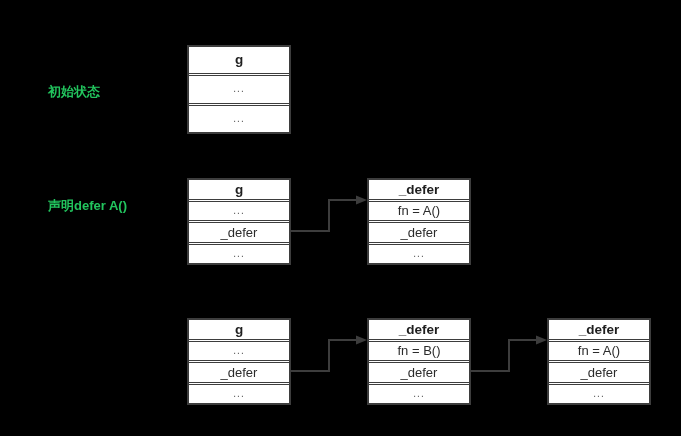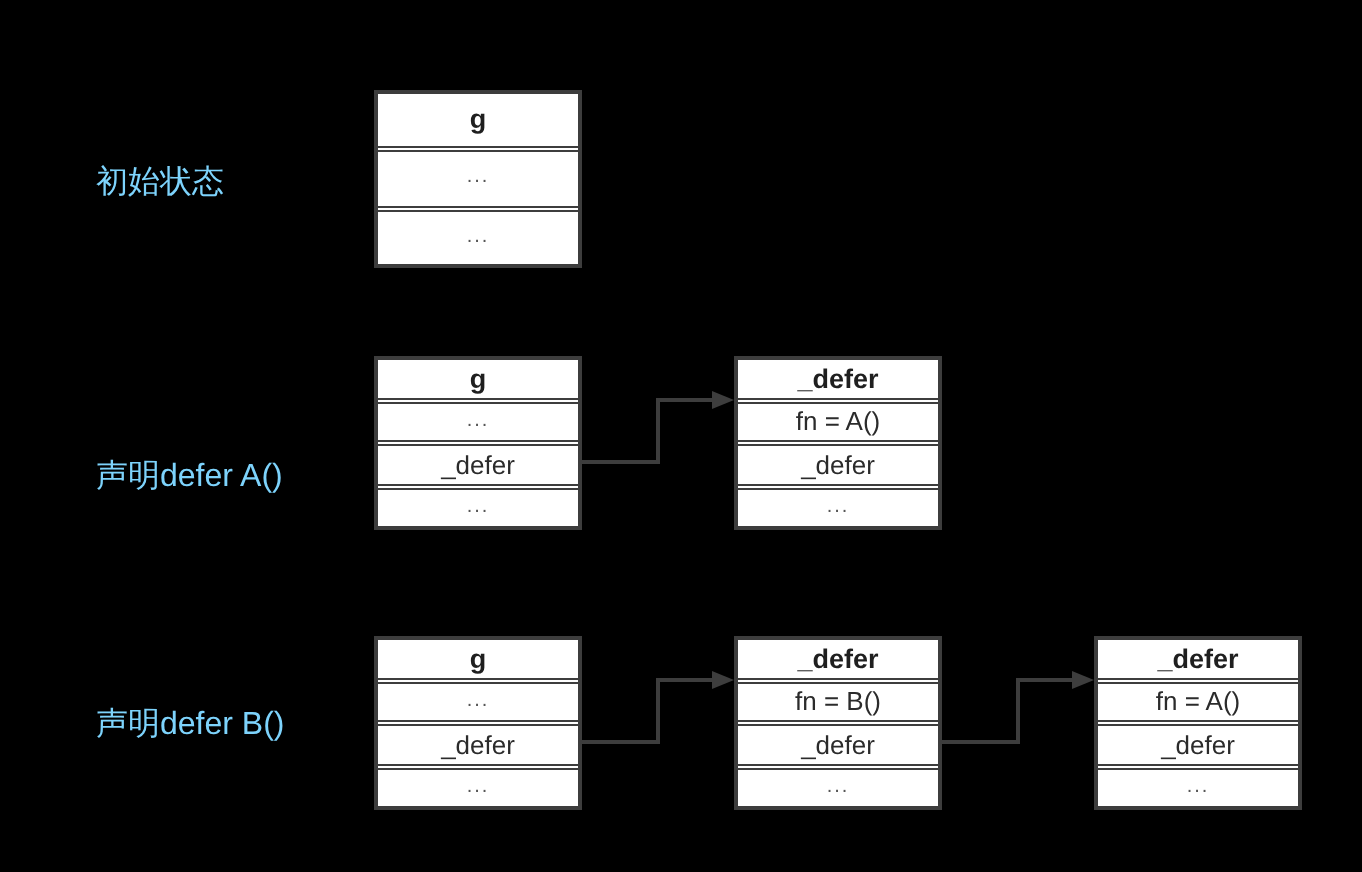--- a/index.html
+++ b/index.html
@@ -11,23 +11,23 @@
     position: relative;
     width: 681px;
     height: 436px;
     background: #000000;
     overflow: hidden;
     font-family: "Liberation Sans", "DejaVu Sans", sans-serif;
   }
   .stage-label {
     position: absolute;
     left: 48px;
-    color: #7dd3fc;
-    font-size: 16px;
-    font-weight: normal;
+    color: #22c55e;
+    font-size: 13px;
+    font-weight: bold;
     line-height: 15px;
     white-space: nowrap;
   }
   .box {
     position: absolute;
     width: 104px;
     background: #ffffff;
     border: 2px solid #3d3d3d;
     box-sizing: border-box;
     display: flex;
@@ -88,35 +88,34 @@
     <polygon points="536,335.5 536,344.5 547,340"></polygon>
   </svg>
 
   <div class="stage-label" style="top:84px">初始状态</div>
   <div class="box" style="left:187px;top:45px;height:89px">
     <div class="box-row header">g</div>
     <div class="box-row dots">...</div>
     <div class="box-row dots">...</div>
   </div>
 
-  <div class="stage-label" style="top:231px">声明defer A()</div>
+  <div class="stage-label" style="top:198px">声明defer A()</div>
   <div class="box" style="left:187px;top:178px;height:87px">
     <div class="box-row header">g</div>
     <div class="box-row dots">...</div>
     <div class="box-row">_defer</div>
     <div class="box-row dots">...</div>
   </div>
   <div class="box" style="left:367px;top:178px;height:87px">
     <div class="box-row header">_defer</div>
     <div class="box-row">fn = A()</div>
     <div class="box-row">_defer</div>
     <div class="box-row dots">...</div>
   </div>
 
-  <div class="stage-label" style="top:355px">声明defer B()</div>
   <div class="box" style="left:187px;top:318px;height:87px">
     <div class="box-row header">g</div>
     <div class="box-row dots">...</div>
     <div class="box-row">_defer</div>
     <div class="box-row dots">...</div>
   </div>
   <div class="box" style="left:367px;top:318px;height:87px">
     <div class="box-row header">_defer</div>
     <div class="box-row">fn = B()</div>
     <div class="box-row">_defer</div>

